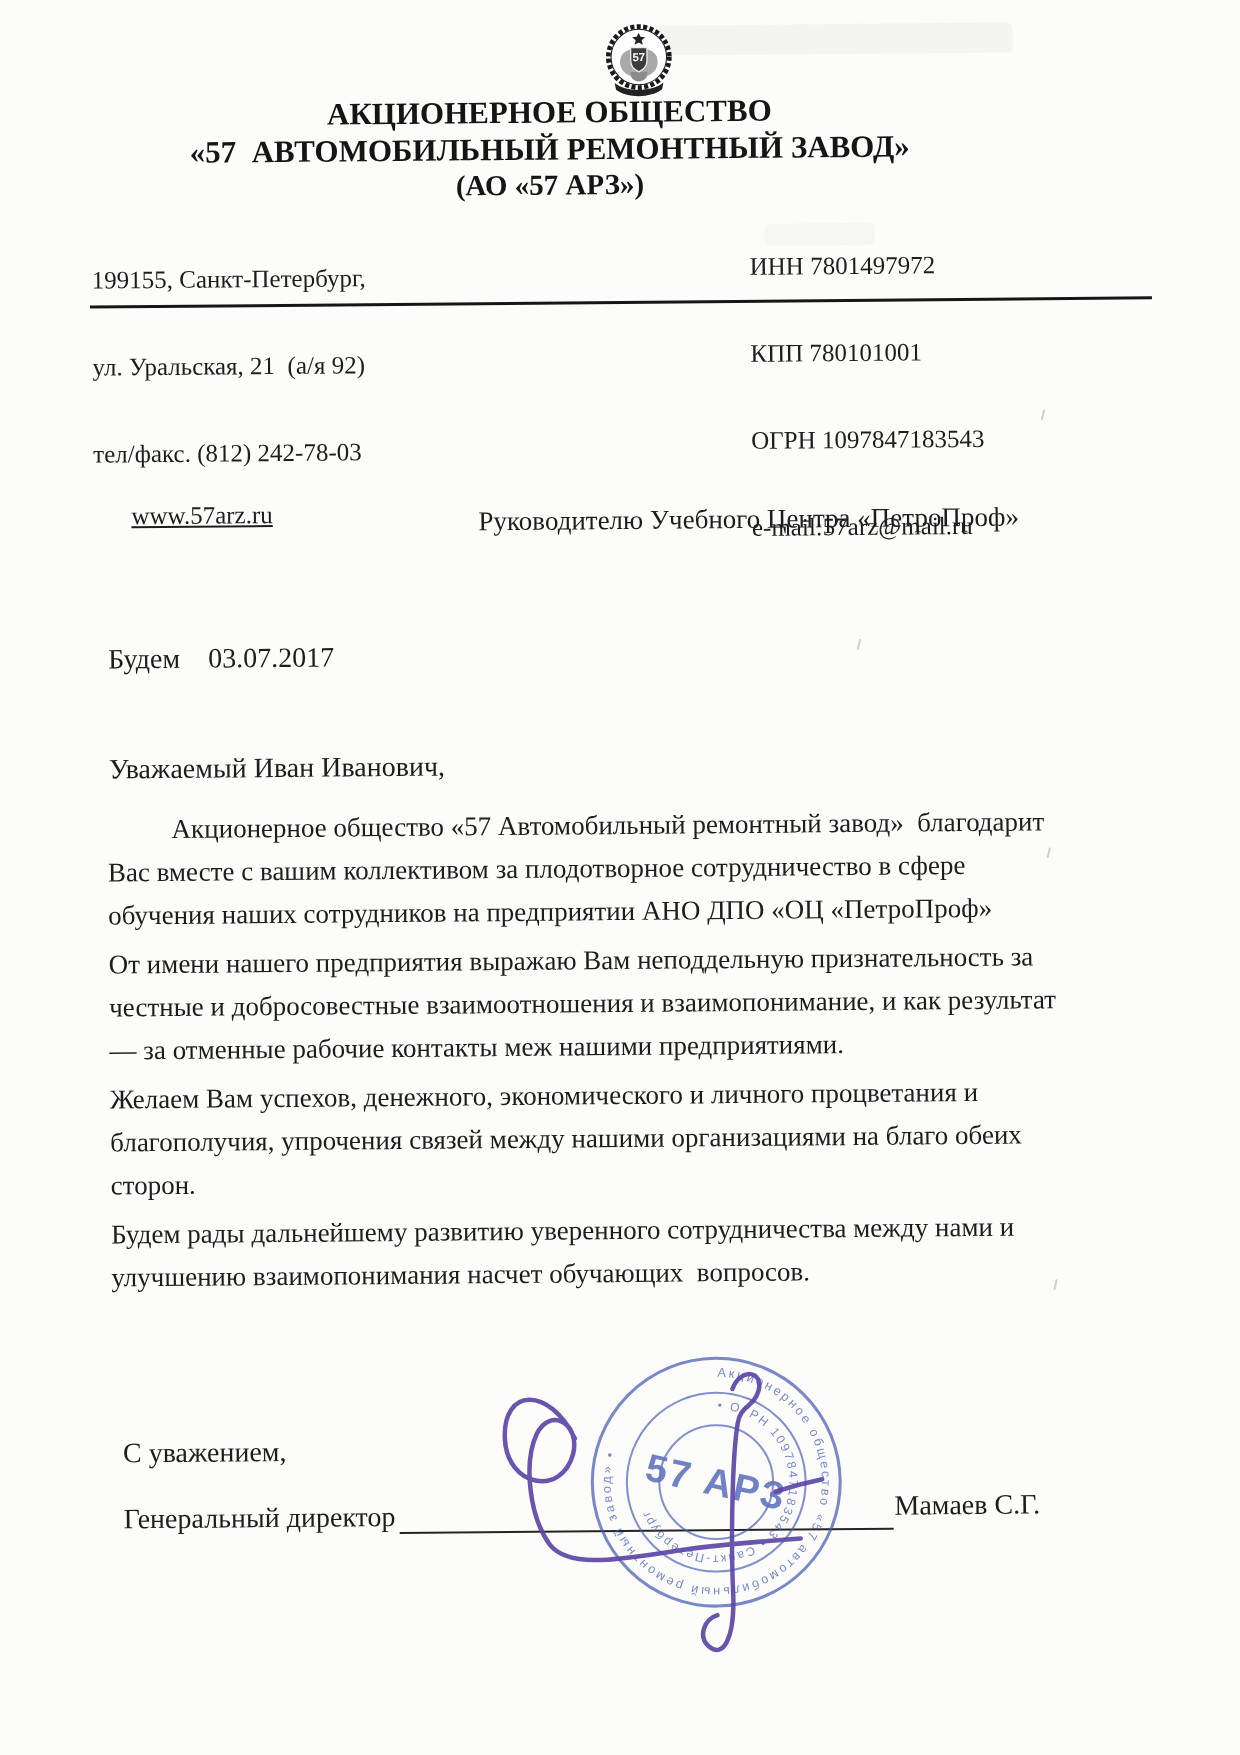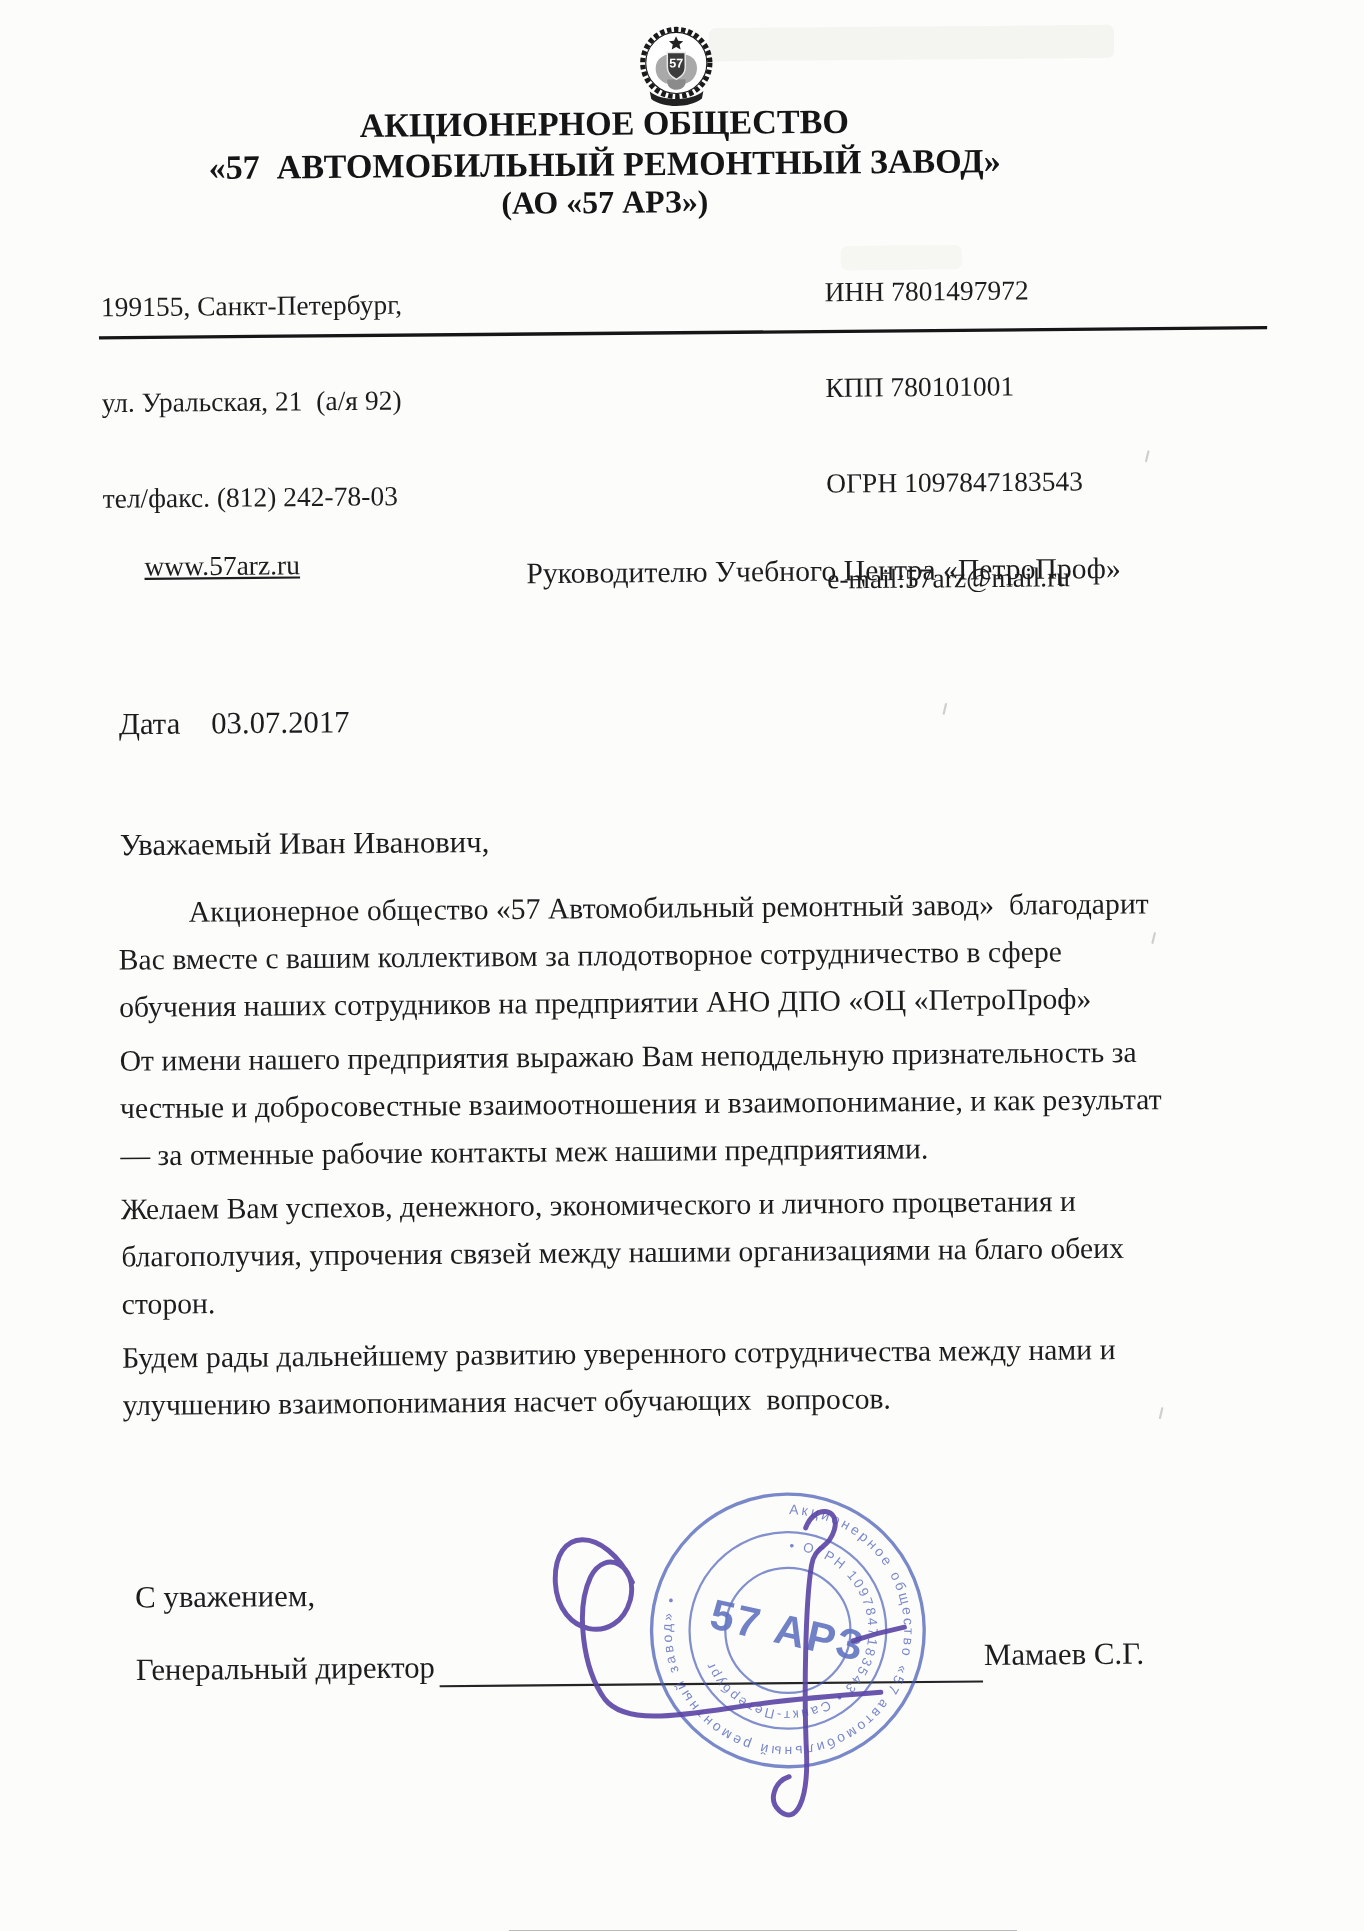--- a/index.html
+++ b/index.html
@@ -10,21 +10,21 @@
   }
   .tilt{position:absolute;inset:0;transform:rotate(-0.5deg);transform-origin:620px 880px;}
 
   
   .smudge{position:absolute;border-radius:6px;pointer-events:none;}
   .smudge-a{left:652px;top:26px;width:368px;height:30px;background:#ececea;opacity:.55;}
   .smudge-b{left:770px;top:225px;width:110px;height:22px;background:#f1f1ef;opacity:.6;}
   .speck{position:absolute;width:2px;height:11px;background:#9a9a9a;opacity:.45;border-radius:2px;transform:rotate(14deg);}
 
   
-  .logo{position:absolute;left:588px;top:22px;width:68px;height:84px;}
+  .logo{position:absolute;left:612px;top:22px;width:68px;height:84px;}
   .org-line{position:absolute;left:0;width:1112px;text-align:center;font-weight:bold;white-space:pre;color:#151515;}
   .org-line1{top:94px;font-size:31px;}
   .org-line2{top:131px;font-size:31px;}
   .org-line3{top:168px;font-size:29px;}
 
   .contact-left{position:absolute;left:97px;top:203px;font-size:25px;line-height:29px;white-space:pre;}
   .website{display:inline-block;margin-top:4px;text-decoration:underline;}
   .contact-right{position:absolute;left:755px;top:195px;font-size:25px;line-height:29px;white-space:pre;}
   .rule{position:absolute;left:95px;top:301px;width:1062px;height:3px;background:#161616;}
 
@@ -95,21 +95,21 @@
       <div>КПП 780101001</div>
       <div>ОГРН 1097847183543</div>
       <div>e-mail:57arz@mail.ru</div>
     </div>
 
     <div class="rule"></div>
 
     <div class="recipient">Руководителю Учебного Центра «ПетроПроф»</div>
 
     <div class="date-line">
-      <span>Дата</span><span class="val">03.07.2017</span>
+      <span>Будем</span><span class="val">03.07.2017</span>
     </div>
 
     <div class="salutation">Уважаемый Иван Иванович,</div>
 
     <div class="letter-body">
       <p>
         <span class="bodyline indent" style="display:block">Акционерное общество «57 Автомобильный ремонтный завод»  благодарит</span>
         <span class="bodyline" style="display:block">Вас вместе с вашим коллективом за плодотворное сотрудничество в сфере</span>
         <span class="bodyline" style="display:block">обучения наших сотрудников на предприятии АНО ДПО «ОЦ «ПетроПроф»</span>
       </p>

